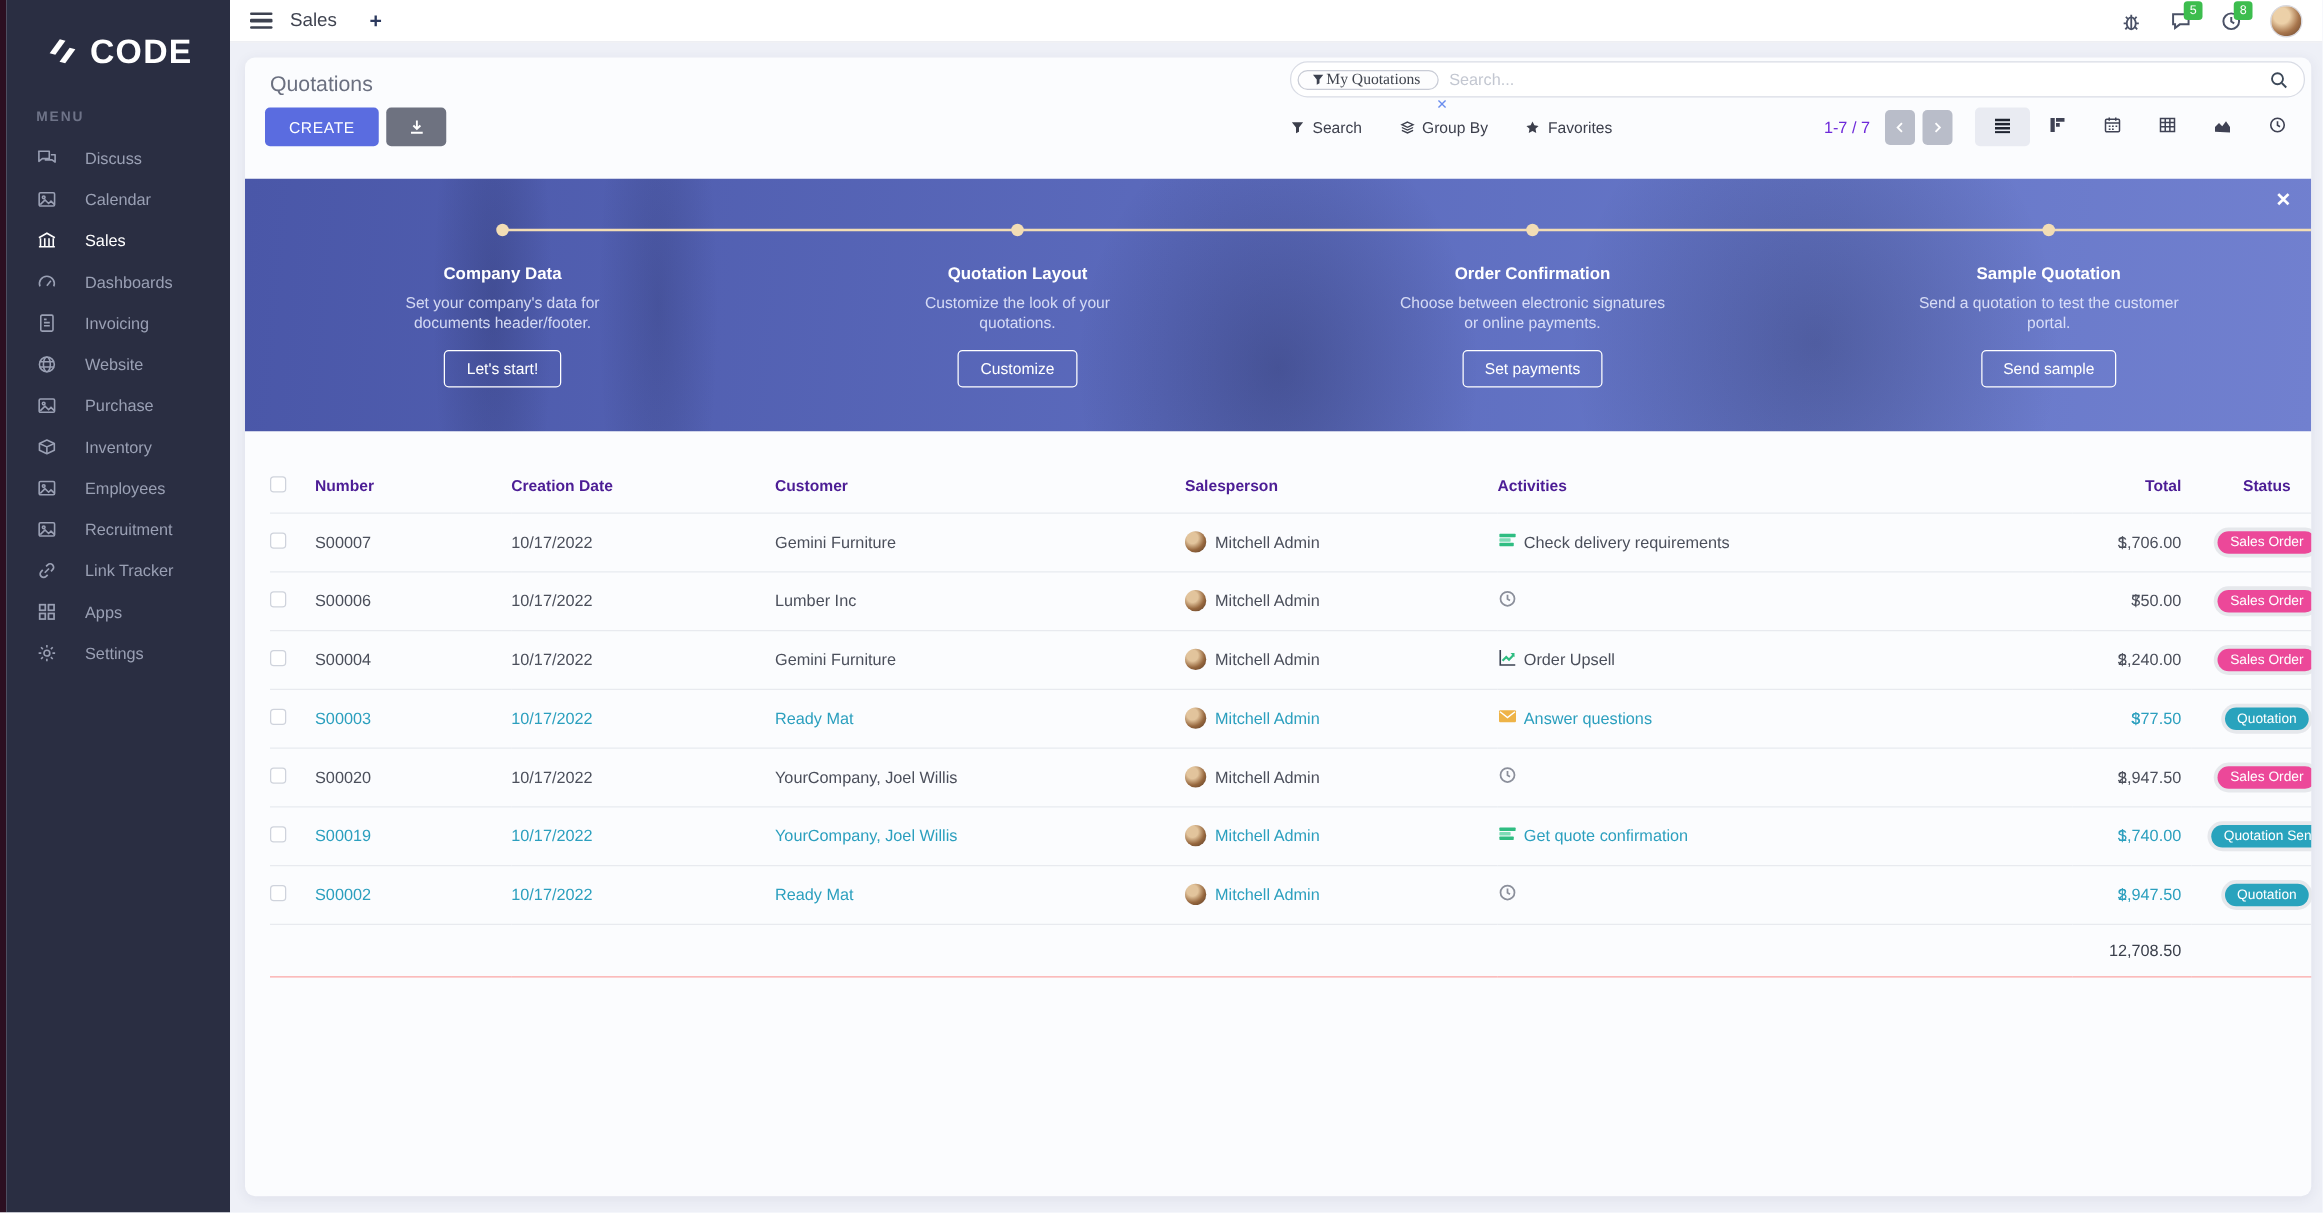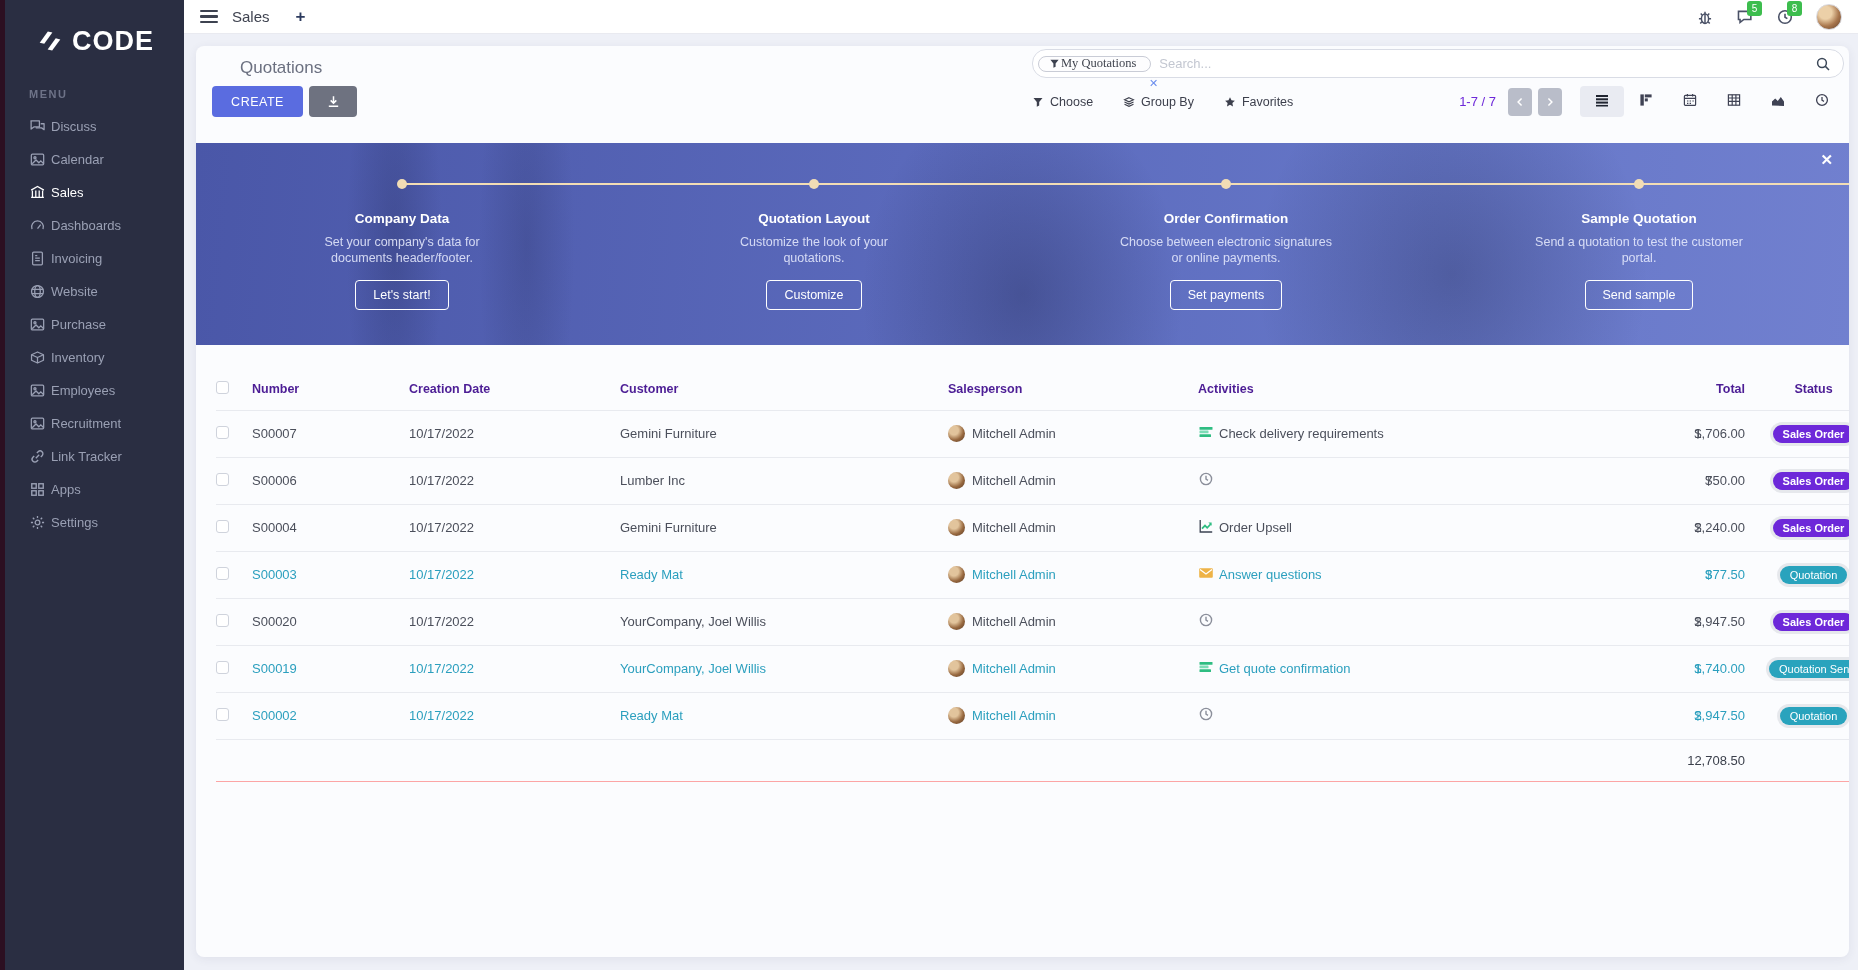--- a/index.html
+++ b/index.html
@@ -8,41 +8,41 @@
 
   
   .edge-strip { position:absolute; left:0; top:0; width:5px; height:100%; background:#2c0f21; }
 
   
   .sidebar { position:absolute; left:5px; top:0; width:179px; height:100%; background:#2a2e42; }
   .logo { display:flex; align-items:center; gap:9px; padding:20px 0 0 32px; height:62px; cursor:pointer; }
   .logo svg { width:26px; height:26px; }
   .logo-text { color:#fff; font-size:27px; font-weight:bold; letter-spacing:1px; }
   .menu-label { color:#6e7388; font-size:11px; letter-spacing:1.5px; margin:26px 0 10px 24px; font-weight:bold; }
-  .side-item { display:flex; align-items:center; gap:5px; height:33px; padding-left:24px; color:#9aa0b4; font-size:13px; cursor:pointer; }
+  .side-item { display:flex; align-items:center; gap:22px; height:33px; padding-left:24px; color:#9aa0b4; font-size:13px; cursor:pointer; }
   .side-item .sicon { width:17px; height:17px; display:inline-flex; }
   .side-item .sicon svg { width:17px; height:17px; }
   .side-item.active { color:#ffffff; }
 
   
   .topbar { position:absolute; left:184px; top:0; right:0; height:34px; background:#fff; border-bottom:1px solid #e9eaf0; display:flex; align-items:center; padding:0 16px; }
   .hamburger { width:18px; display:flex; flex-direction:column; gap:3px; cursor:pointer; }
   .hamburger span { height:2.5px; background:#3d4250; border-radius:1px; }
   .app-title { font-size:15px; color:#3f4350; margin-left:14px; cursor:pointer; }
   .tab-plus { font-size:17px; font-weight:bold; color:#2c3a5e; margin-left:26px; cursor:pointer; }
   .top-right { margin-left:auto; display:flex; align-items:center; gap:22px; }
   .t-ico { position:relative; width:18px; height:18px; color:#4a5166; cursor:pointer; }
   .t-ico svg { width:18px; height:18px; }
   .t-count { position:absolute; top:-7px; left:11px; background:#3dbd4e; color:#fff; font-size:10px; min-width:15px; height:15px; line-height:15px; text-align:center; border-radius:3px; padding:0 3px; }
   .avatar { width:26px; height:26px; border-radius:50%; background:radial-gradient(circle at 35% 32%, #ecd0a8 0 28%, #a8764d 60%, #5e3c26 100%); border:1px solid #d8d8de; cursor:pointer; }
 
   
   .card { position:absolute; left:196px; top:46px; width:1653px; height:911px; background:#fbfcfe; border-radius:8px; box-shadow:0 2px 10px rgba(45,50,90,.08); overflow:hidden; }
 
-  .page-title { position:absolute; left:44px; top:12px; font-size:17px; color:#6b7080; }
+  .page-title { position:absolute; left:20px; top:12px; font-size:17px; color:#6b7080; }
   .btn-create { position:absolute; left:16px; top:40px; width:91px; height:31px; background:#5a6ce0; color:#fff; border:none; border-radius:4px; font-size:12.5px; letter-spacing:.5px; font-family:inherit; cursor:pointer; }
   .btn-export { position:absolute; left:113px; top:40px; width:48px; height:31px; background:#6e7280; border:none; border-radius:4px; color:#fff; cursor:pointer; display:flex; align-items:center; justify-content:center; }
   .btn-export svg { width:15px; height:15px; }
 
   
   .searchbar { position:absolute; left:836px; top:3px; width:812px; height:29px; border:1px solid #d9dce5; border-radius:14px; background:#fff; display:flex; align-items:center; padding:0 12px 0 5px; }
   .chip { display:flex; align-items:center; gap:1px; border:1px solid #c9ccd6; border-radius:12px; background:#fdfdfe; height:16px; padding:0 14px 0 10px; font-size:12.5px; color:#41454f; cursor:pointer;font-family:Liberation Serif, serif; }
   .chip svg { width:11px; height:11px; color:#3d4250; }
   .chip-x { position:absolute; left:116px; top:27px; color:#6a8dee; font-size:11px; cursor:pointer; }
   .search-input { flex:1; border:none; outline:none; font-size:13px; margin-left:8px; font-family:inherit; color:#41454f; background:transparent; }
@@ -90,21 +90,21 @@
   td.tot, th.tot { text-align:right; padding-right:8px; }
   td.stat, th.stat { padding-left:16px;text-align:center; }
   .cb { width:13px; height:13px; border:1px solid #cfd3dc; border-radius:3px; background:#fff; display:inline-block; cursor:pointer; }
   .sp-cell { display:flex; align-items:center; gap:7px; }
   .mini-avatar { width:17px; height:17px; border-radius:50%; flex:0 0 auto;
     background:radial-gradient(circle at 35% 32%, #e2c49c 0 28%, #97683f 60%, #553722 100%); }
   .act-cell { display:flex; align-items:center; gap:5px; }
   .act-cell svg { width:16px; height:16px; flex:0 0 auto; }
   .cur { display:inline-block; margin-right:-7px; }
   .badge { display:inline-block; padding:3px 10px; border-radius:11px; font-size:11px; color:#fff; box-shadow:0 0 0 3px rgba(176,180,192,.28); white-space:nowrap; }
-  .badge-green { background:#6d28d9;font-weight:bold; }
+  .badge-green { background:#ec4899; }
   .badge-teal { background:#29a3bd; }
   tfoot td { height:42px; border-bottom:1px solid #fca5a5; font-size:13px; font-weight:normal; color:#3a3f4b; }
 </style>
 </head>
 <body>
 
 <div class="edge-strip"></div>
 
 <nav class="sidebar">
   <div class="logo">
@@ -300,21 +300,21 @@
       <circle cx="7" cy="7" r="4.4"></circle>
         <path d="M10.4 10.4 14 14"></path>
     </svg>
   </div>
 
   <div class="controls">
     <button class="ctl-btn">
       <svg viewBox="0 0 16 16" fill="currentColor">
           <path d="M2 2.5h12L9.6 8v4.6l-3.2 1.6V8z"></path>
         </svg>
-      <span>Choose</span>
+      <span>Search</span>
     </button>
     <button class="ctl-btn">
       <svg viewBox="0 0 16 16" fill="none" stroke="currentColor" stroke-width="1.4">
         <path d="M8 2.2 14 5 8 7.8 2 5z"></path>
           <path d="M2 8l6 2.8L14 8"></path>
           <path d="M2 11l6 2.8L14 11"></path>
       </svg>
       <span>Group By</span>
     </button>
     <button class="ctl-btn">

